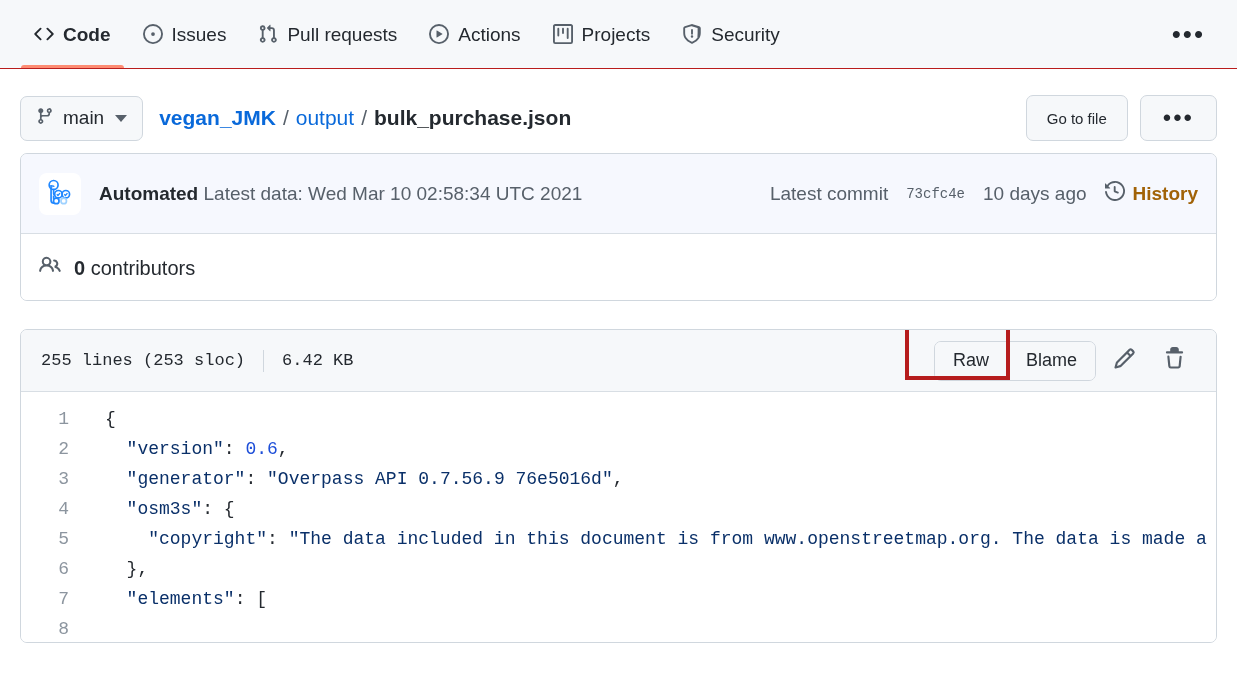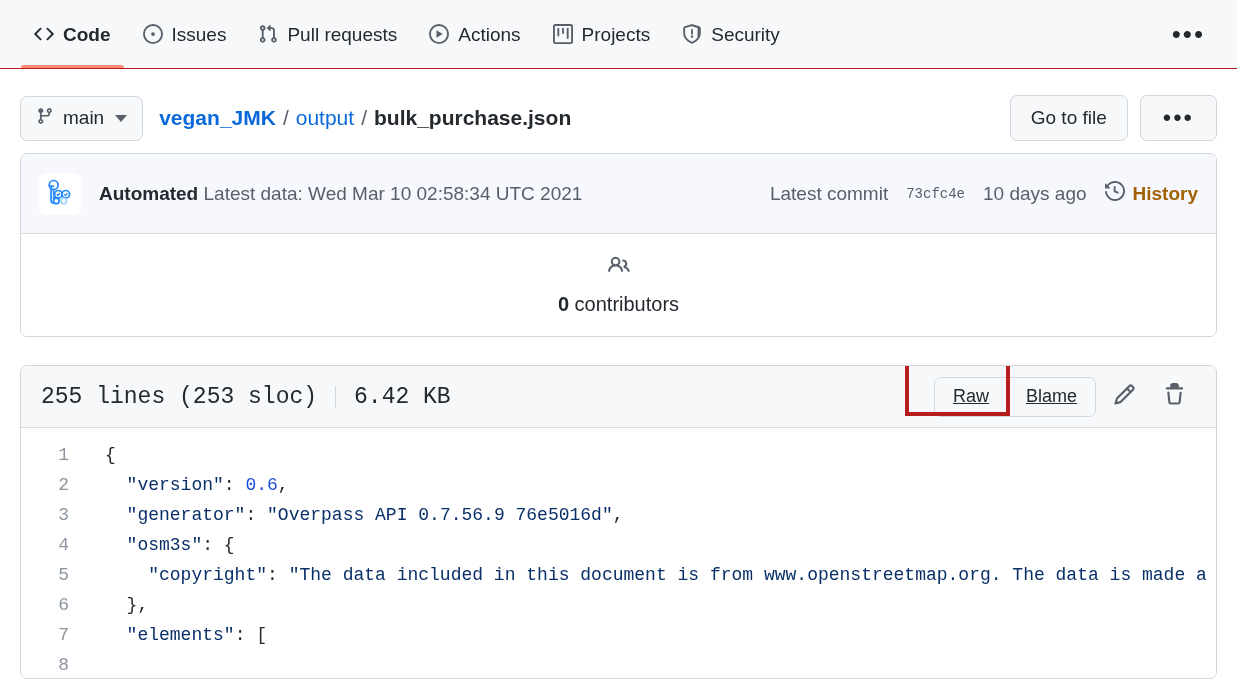--- a/index.html
+++ b/index.html
@@ -123,21 +123,21 @@
     margin-left: auto;
     display: flex;
     align-items: center;
     gap: 12px;
   }
   .btn {
     border: 1px solid #d0d7de;
     border-radius: 7px;
     background: #f6f8fa;
     color: #24292f;
-    font-size: 19px;
+    font-size: 15px;
     height: 46px;
     padding: 0 20px;
     display: flex;
     align-items: center;
     justify-content: center;
     cursor: pointer;
     font-family: "Liberation Sans", sans-serif;
   }
   .btn-dots {
     padding: 0 22px;
@@ -193,25 +193,24 @@
     display: flex;
     align-items: center;
     gap: 8px;
     color: #a16207;
     font-weight: bold;
     cursor: pointer;
   }
   .contrib-bar {
     background: #ffffff;
     display: flex;
-    align-items: center;
+    align-items: flex-end;
     gap: 13px;
     padding: 20px 18px;
     min-height: 66px;
-    flex-direction: column;
   }
   .contrib-text { font-size: 20px; color: #24292f; }
   .contrib-text b { font-weight: bold; }
 
   
   .file-box {
     border: 1px solid #d0d7de;
     border-radius: 7px;
     overflow: hidden;
     background: #fff;
@@ -220,21 +219,21 @@
     display: flex;
     align-items: center;
     background: #f6f8fa;
     border-bottom: 1px solid #d8dee4;
     height: 62px;
     padding: 0 20px;
     position: relative;
   }
   .file-meta {
     font-family: "Liberation Mono", "DejaVu Sans Mono", monospace;
-    font-size: 23px;
+    font-size: 17px;
     color: #24292f;
     display: flex;
     align-items: center;
     gap: 0;
   }
   .file-meta .divider {
     display: inline-block;
     width: 1px;
     height: 22px;
     background: #d0d7de;
@@ -257,21 +256,20 @@
   .btn-group .gbtn {
     background: #f6f8fa;
     border: none;
     font-size: 18px;
     color: #24292f;
     padding: 0 18px;
     display: flex;
     align-items: center;
     cursor: pointer;
     font-family: "Liberation Sans", sans-serif;
-    text-decoration: underline;
   }
   .btn-group .gbtn + .gbtn { border-left: 1px solid #d0d7de; }
   .icon-btn {
     width: 44px; height: 44px;
     display: flex;
     align-items: center;
     justify-content: center;
     cursor: pointer;
     color: #57606a;
     margin-left: 6px;

